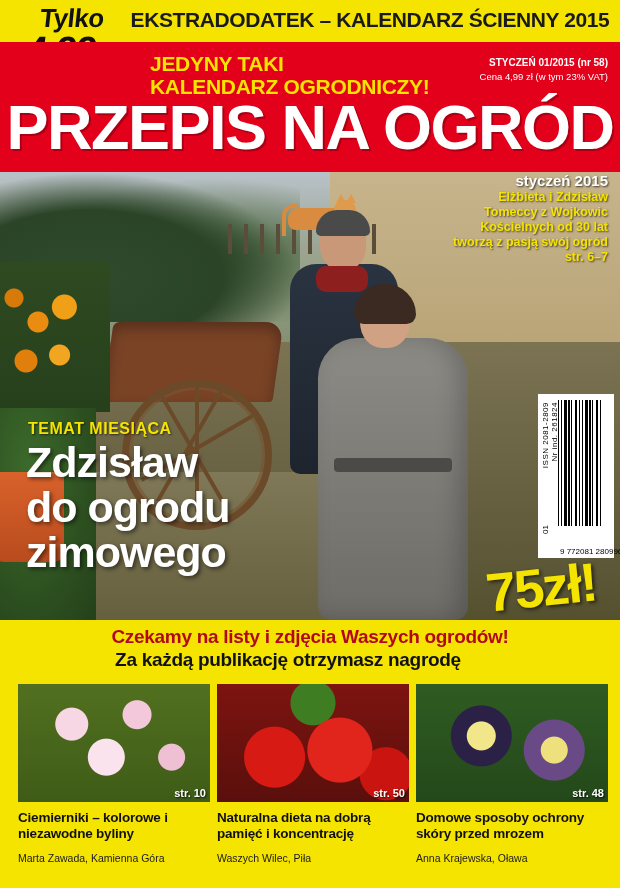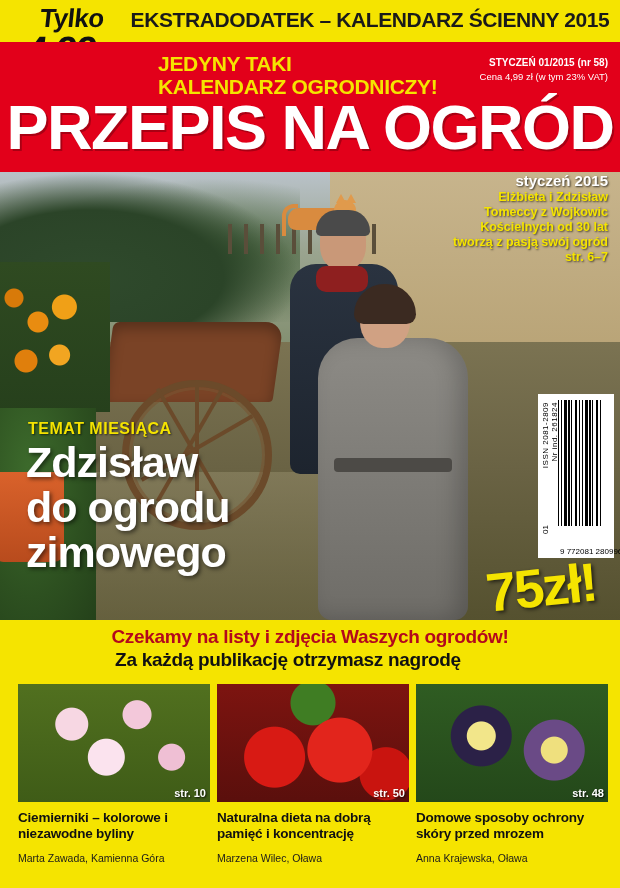--- a/index.html
+++ b/index.html
@@ -65,21 +65,21 @@
   
   .redband {
     position: absolute;
     left: 0; top: 42px;
     width: 620px;
     height: 130px;
     background: #e2001a;
   }
   .jedynytaki {
     position: absolute;
-    left: 158px;
+    left: 150px;
     top: 10px;
     color: #f5e400;
     font-weight: bold;
     font-size: 21px;
     line-height: 23px;
     letter-spacing: -0.3px;
   }
   .issue-info {
     position: absolute;
     right: 12px;
@@ -579,21 +579,21 @@
       </div>
       <div class="ttl">Ciemierniki – kolorowe i niezawodne byliny</div>
       <div class="auth">Marta Zawada, Kamienna Góra</div>
     </div>
 
     <div class="teaser t2">
       <div class="thumb thumb-2">
         <div class="page-ref">str. 50</div>
       </div>
       <div class="ttl">Naturalna dieta na dobrą pamięć i koncentrację</div>
-      <div class="auth">Marzena Wilec, Oława</div>
+      <div class="auth">Waszych Wilec, Piła</div>
     </div>
 
     <div class="teaser t3">
       <div class="thumb thumb-3">
         <div class="page-ref">str. 48</div>
       </div>
       <div class="ttl">Domowe sposoby ochrony skóry przed mrozem</div>
       <div class="auth">Anna Krajewska, Oława</div>
     </div>
 

